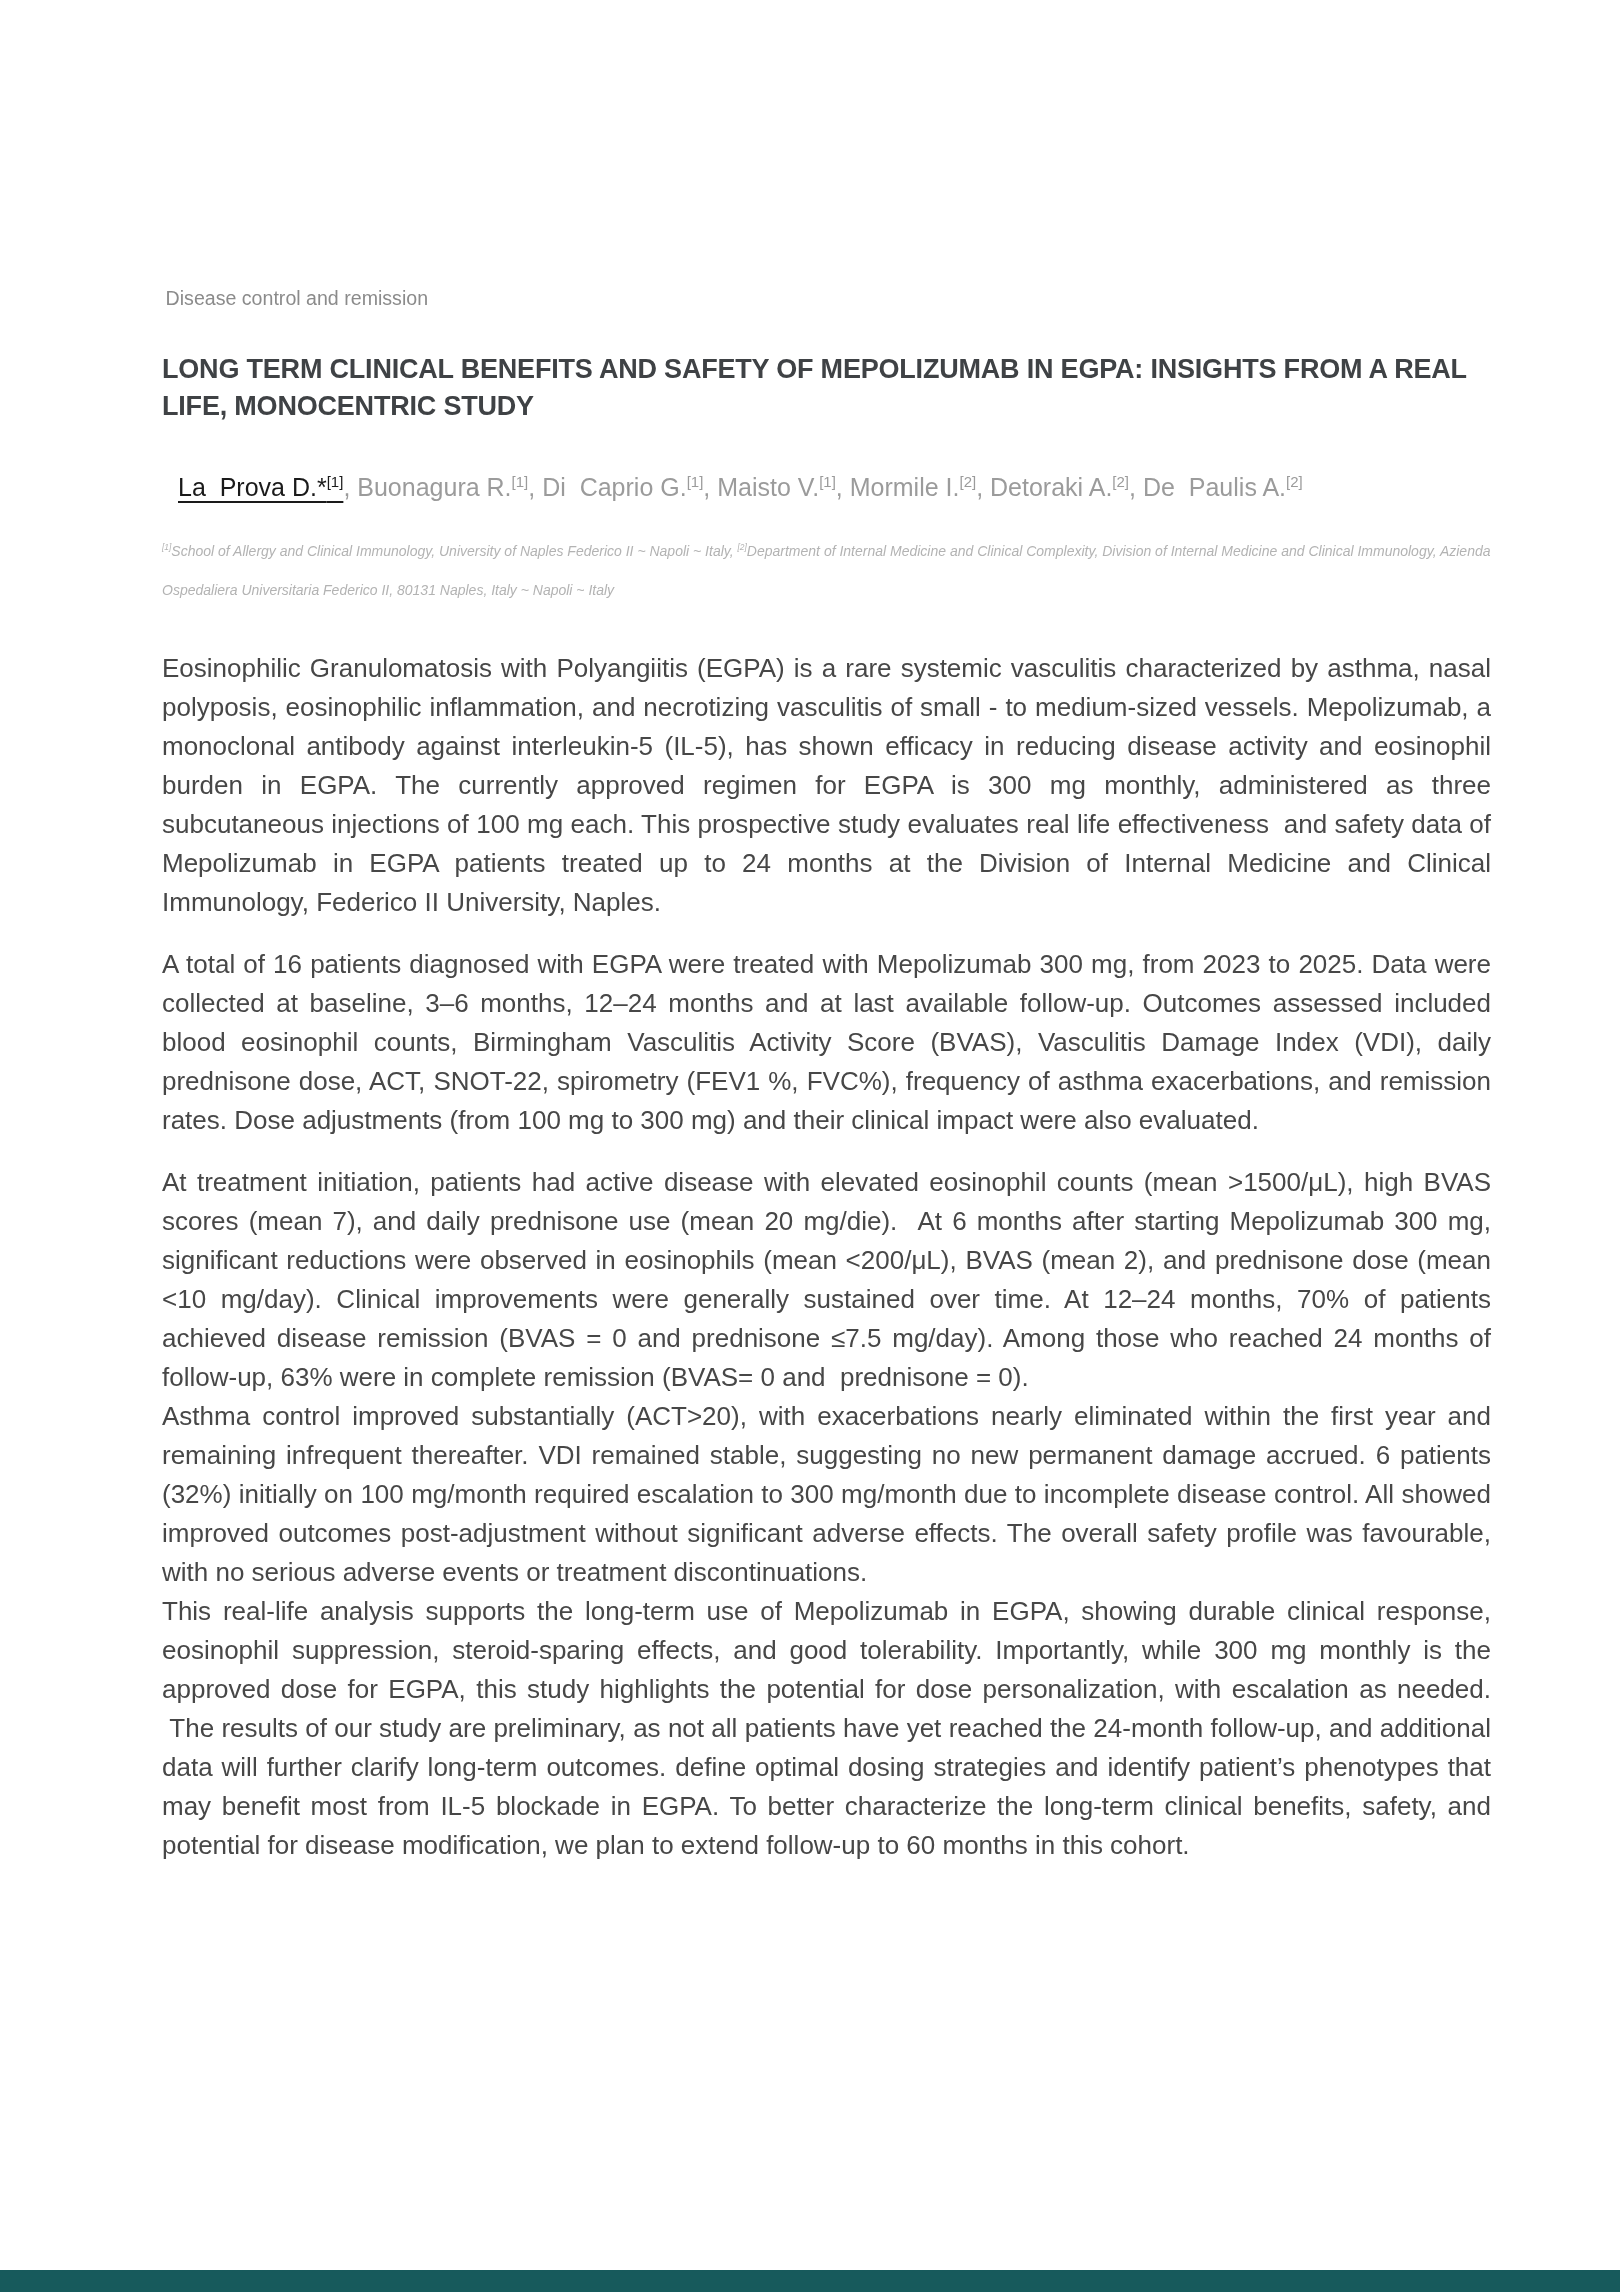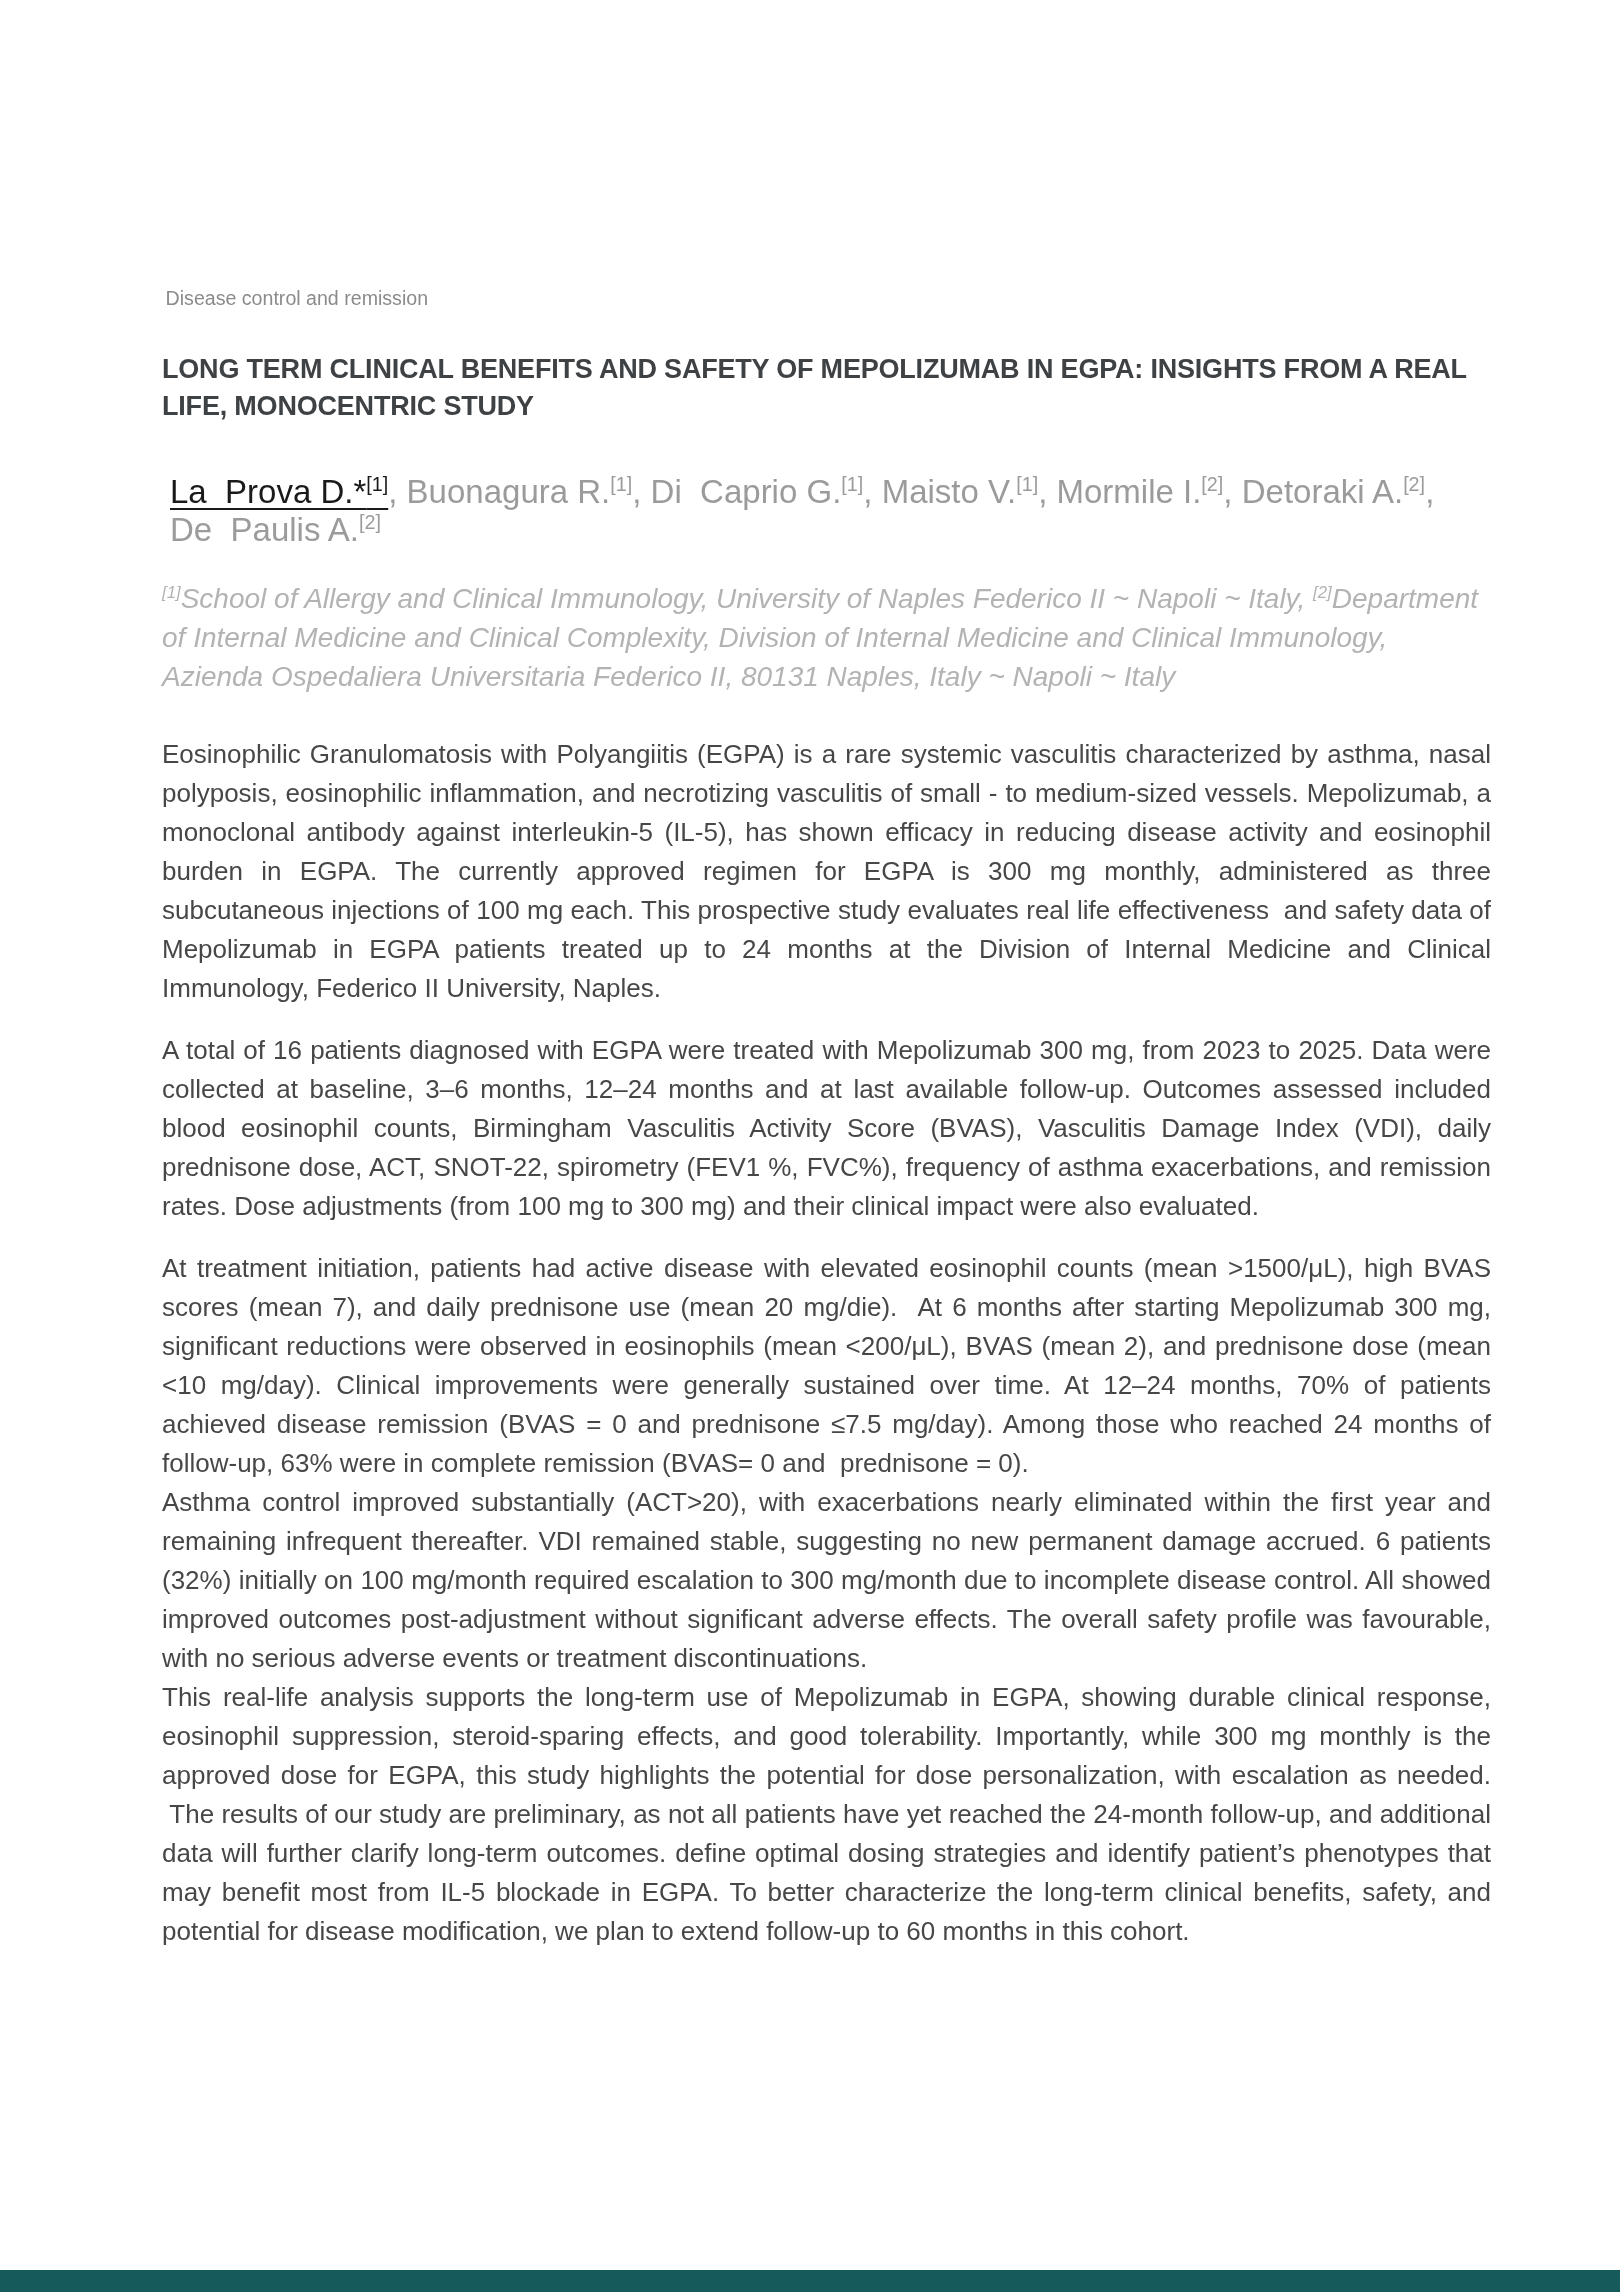--- a/index.html
+++ b/index.html
@@ -33,37 +33,37 @@
   }
   .abstract-title {
     font-size: 27px;
     font-weight: bold;
     color: #3f4245;
     line-height: 37px;
     margin: 0 0 48px 0;
     letter-spacing: -0.2px;
   }
   .author-line {
-    font-size: 33px;
+    font-size: 25px;
     color: #9b9b9b;
-    margin: 0 0 30px 8px;
+    margin: 0 0 30px 16px;
   }
   .author-line sup, .affiliations sup {
     font-size: 0.60em;
     vertical-align: super;
     line-height: 0;
   }
   .author-first {
     color: #1a1a1a;
     text-decoration: underline;
     text-underline-offset: 4.5px;
     text-decoration-thickness: 1.8px;
   }
   .affiliations {
-    font-size: 28px;
+    font-size: 14px;
     font-style: italic;
     color: #b3b3b3;
     line-height: 39px;
     margin: 0 0 39px 0;
   }
   .abstract-body {
     font-size: 26px;
     color: #474747;
     line-height: 39px;
     text-align: justify;

